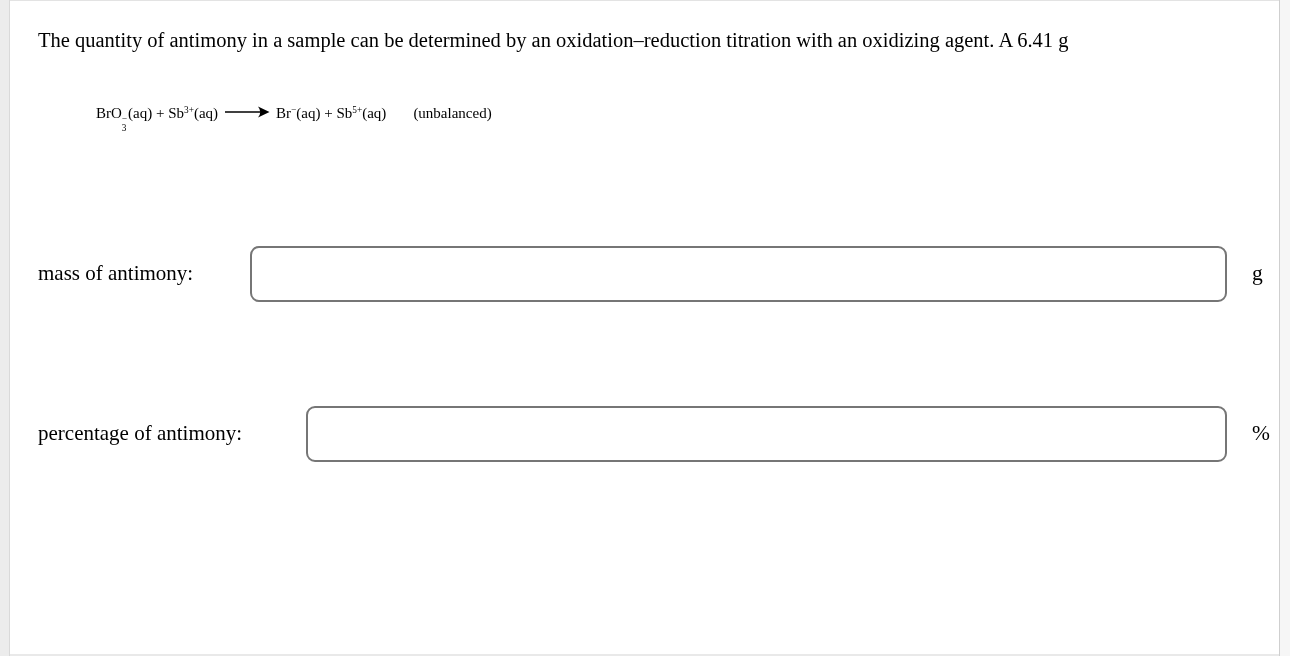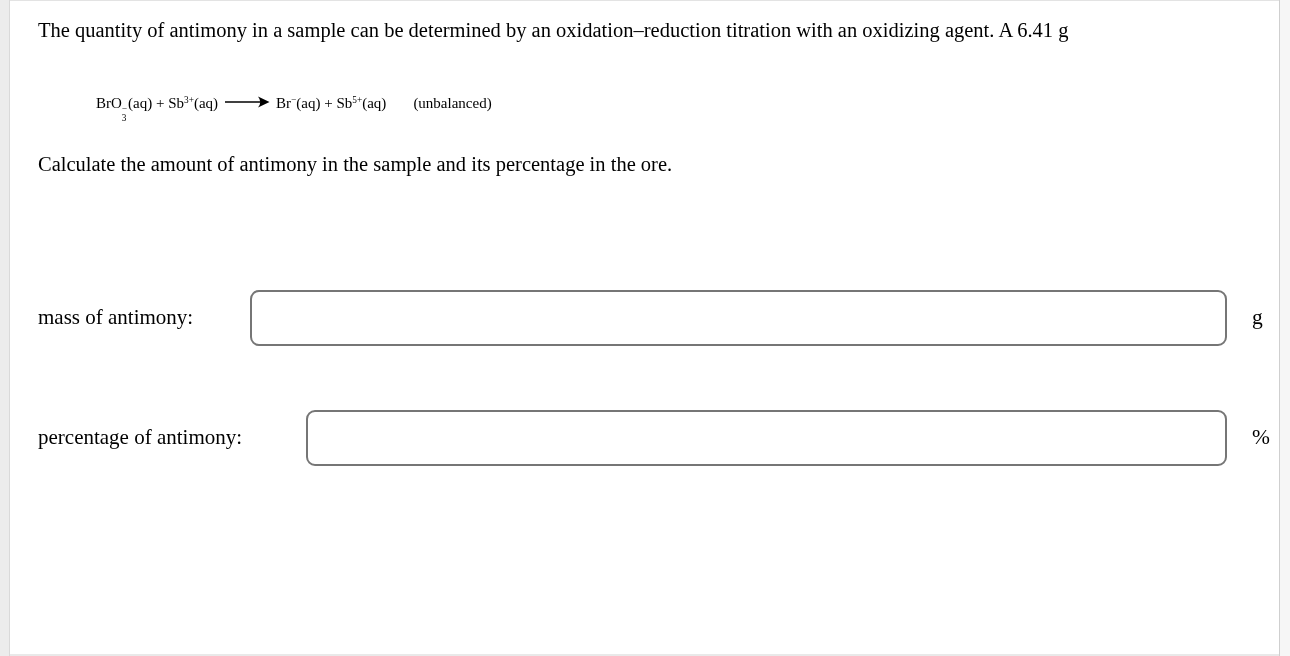--- a/index.html
+++ b/index.html
@@ -4,34 +4,34 @@
 <style>
   html,body{margin:0;padding:0;}
   body{
     width:1290px;height:656px;overflow:hidden;background:#ffffff;position:relative;
     font-family:"Liberation Serif","DejaVu Serif",serif;color:#000;
   }
   .top-edge{position:absolute;left:0;top:0;width:1290px;height:1px;background:#e3e3e3;}
   .bottom-edge{position:absolute;left:0;bottom:0;width:1290px;height:2px;background:#e9e9e9;}
   .left-gutter{position:absolute;left:0;top:0;bottom:0;width:9px;background:#ececec;border-right:1px solid #d9d9d9;z-index:5;}
   .right-gutter{position:absolute;right:0;top:0;bottom:0;width:10px;background:#f6f6f6;border-left:1px solid #cfcfcf;z-index:5;}
-  .content{position:absolute;left:10px;top:0;right:11px;bottom:0;padding:1px 0 0 28px;}
+  .content{position:absolute;left:10px;top:0;right:11px;bottom:0;padding:11px 0 0 28px;}
   .para{margin:11px 0 0 0;font-size:20.5px;line-height:36px;}
   .para .line{white-space:nowrap;}
   .equation{margin:40px 0 0 58px;font-size:15px;line-height:30px;white-space:nowrap;}
   .prompt{margin:26px 0 0 0;font-size:20.5px;line-height:28px;}
   sup.sp{font-size:0.62em;vertical-align:baseline;position:relative;top:-0.55em;}
   sub.sb{font-size:0.62em;vertical-align:baseline;position:relative;top:0.28em;}
   .stack{display:inline-flex;flex-direction:column;align-items:flex-start;vertical-align:-0.43em;font-size:0.62em;line-height:1.0;margin:0 1px 0 0;}
   .stack .stk-sup,.stack .stk-sub{display:block;}
   .eq-gap{display:inline-block;width:27px;}
   .arrow-svg{vertical-align:-1px;margin:0 6px;}
   .answer-row{display:flex;align-items:center;}
   .row-mass{margin-top:112px;}
-  .row-pct{margin-top:64px;}
+  .row-pct{margin-top:104px;}
   .answer-label{font-size:21px;flex:0 0 auto;}
   .row-mass .answer-label{width:212px;}
   .row-pct .answer-label{width:268px;}
   .answer-input{
     height:52px;border:2px solid #767676;border-radius:9px;background:#fff;
     font-size:20px;padding:0 12px;box-sizing:content-box;outline:none;
     font-family:"Liberation Serif","DejaVu Serif",serif;
   }
   .row-mass .answer-input{width:949px;}
   .row-pct .answer-input{width:893px;}
@@ -52,21 +52,20 @@
     </div>
 
   <div class="equation"><span>BrO</span><span class="stack">
         <span class="stk-sup">−</span>
         <span class="stk-sub">3</span>
       </span><span>(aq) + Sb</span><sup class="sp">3+</sup><span>(aq)</span><svg width="46" height="14" class="arrow-svg">
         <line x1="1" y1="7" x2="37" y2="7" stroke="#000" stroke-width="1.5"></line>
         <path d="M34,1.4 L45.5,7 L34,12.6 Q38.5,7 34,1.4 Z" fill="#000"></path>
       </svg><span>Br</span><sup class="sp">−</sup><span>(aq) + Sb</span><sup class="sp">5+</sup><span>(aq)</span><span class="eq-gap"></span><span>(unbalanced)</span></div>
 
-  <div class="prompt">Calculate the amount of antimony in the sample and its percentage in the ore.</div>
 
   <div class="answer-row row-mass">
     <span class="answer-label">mass of antimony:</span>
     <input type="text" class="answer-input" value="" style="">
     <span class="unit">g</span>
   </div>
 
   <div class="answer-row row-pct">
     <span class="answer-label">percentage of antimony:</span>
     <input type="text" class="answer-input" value="" style="">

